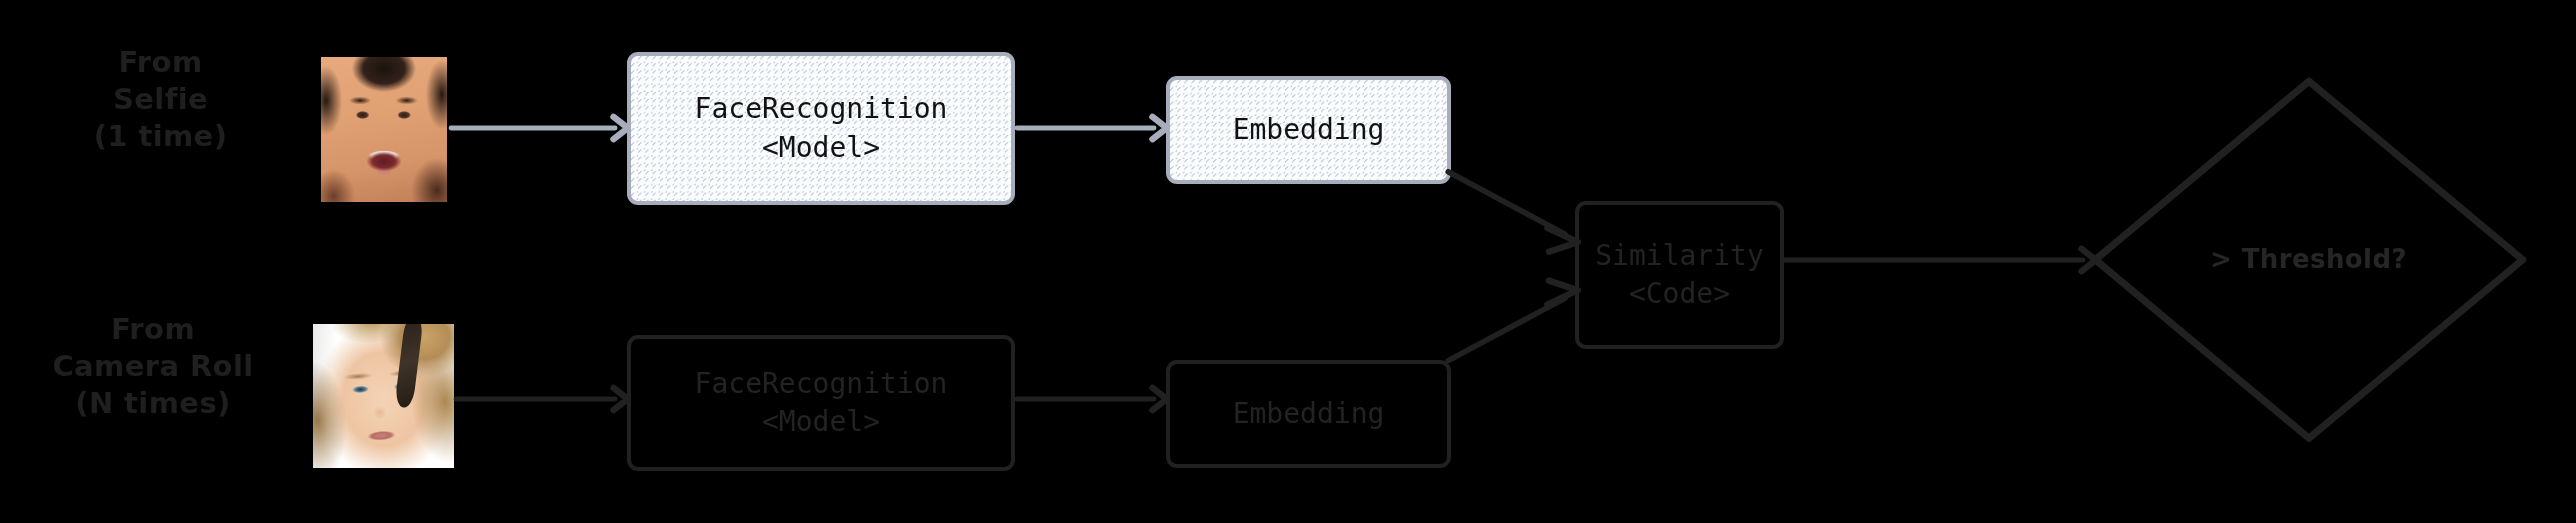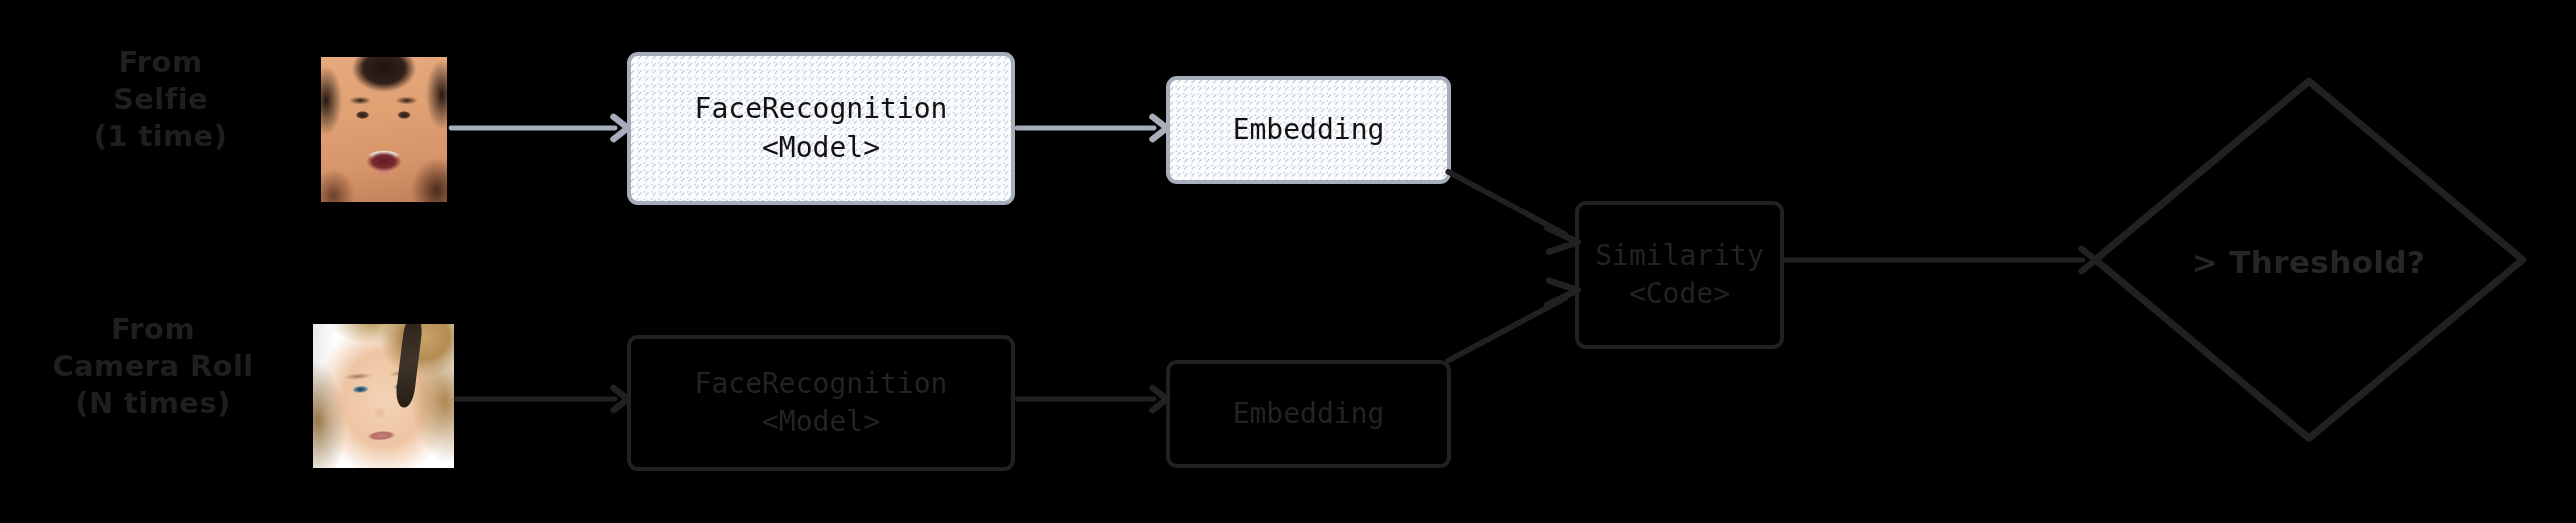--- a/index.html
+++ b/index.html
@@ -212,16 +212,16 @@
 &lt;Code&gt;</div>
 
   <svg class="edge" style="left:1784px; top:244px;" width="319" height="32" viewBox="0 0 400 40">
     <line x1="0" y1="20" x2="375" y2="20" stroke="#212121" stroke-width="6" stroke-linecap="round"></line>
     <path d="M 373 6 L 391 20 L 373 34" fill="none" stroke="#212121" stroke-width="8" stroke-linecap="round" stroke-linejoin="round"></path>
   </svg>
 
   <svg class="edge" style="left:2089px; top:73px;" width="440" height="375" viewBox="0 0 552 470">
     <path d="M 8 234 L 276 10 L 544 234 L 276 458 Z" fill="none" stroke="#212121" stroke-width="9" stroke-linejoin="round" stroke-linecap="round"></path>
   </svg>
-  <div class="hand-label" style="left:2153px; top:243px; width:311px; font-size:31px; color:#262626;">&gt; Threshold?</div>
+  <div class="hand-label" style="left:2153px; top:243px; width:311px; font-size:26px; color:#262626;">&gt; Threshold?</div>
 
 </div>
 
 
 </body></html>

